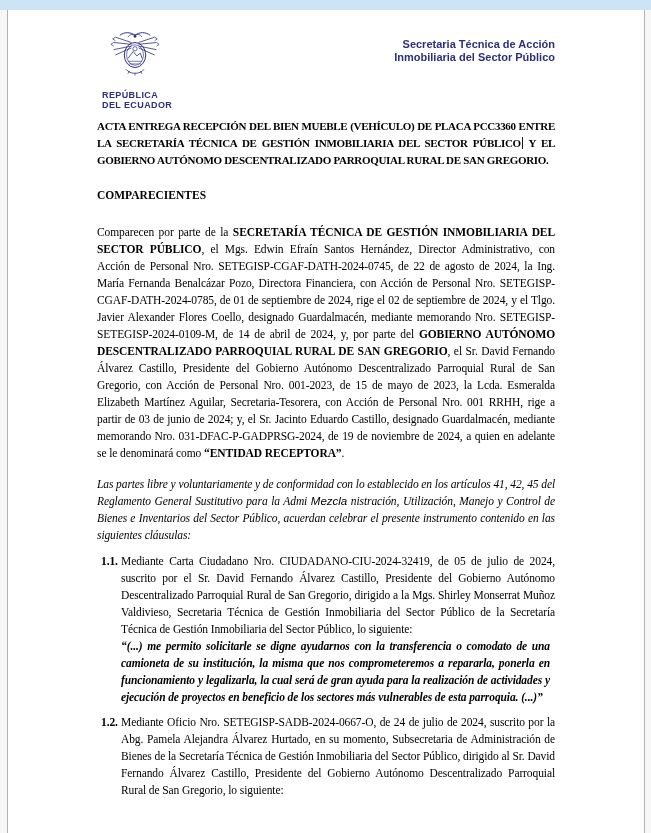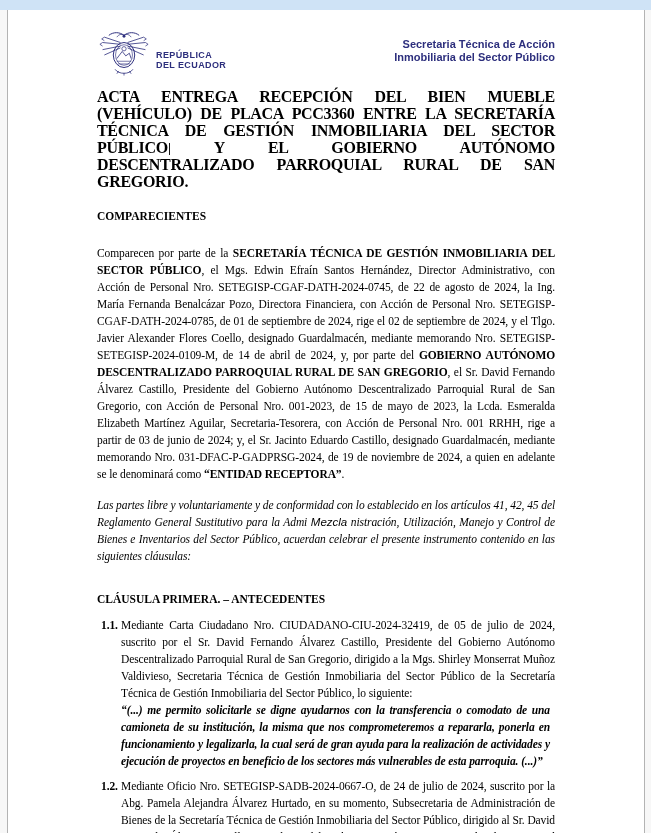--- a/index.html
+++ b/index.html
@@ -28,21 +28,21 @@
     position:absolute; left:89px; top:0;
     width:458px;
   }
   
   .doc-header {
     margin-top:20px;
     display:flex;
     justify-content:space-between;
     align-items:flex-start;
   }
-  .brand { display:flex; align-items:center; }
+  .brand { display:flex; align-items:center;flex-direction:column; }
   .brand svg { display:block; }
   .brand-name {
     font-family:"Liberation Sans", sans-serif;
     font-weight:bold;
     font-size:9px;
     line-height:10px;
     letter-spacing:0.4px;
     color:#2d2f7d;
     margin-left:5px;
     margin-top:10px;
@@ -53,21 +53,21 @@
     font-size:11px;
     line-height:13px;
     color:#2d2f7d;
     text-align:right;
     margin-top:8px;
   }
   
   .doc-title {
     margin-top:8px;
     font-weight:bold;
-    font-size:16px;
+    font-size:11px;
     letter-spacing:-0.3px;
     line-height:17px;
     text-align:justify;
   }
   .doc-number {
     margin-top:14px;
     font-weight:bold;
     font-size:11.5px;
     line-height:17px;
     text-align:center;
@@ -172,21 +172,20 @@
 
     <div class="doc-title"><span class="b">ACTA ENTREGA RECEPCIÓN DEL BIEN MUEBLE (VEHÍCULO) DE PLACA PCC3360 ENTRE LA SECRETARÍA TÉCNICA DE GESTIÓN INMOBILIARIA DEL SECTOR PÚBLICO</span><span class="caret"></span><span class="b"> Y EL GOBIERNO AUTÓNOMO DESCENTRALIZADO PARROQUIAL RURAL DE SAN GREGORIO.</span></div>
 
 
     <div class="heading h-comparecientes">COMPARECIENTES</div>
 
     <div class="para para-comparecen"><span>Comparecen por parte de la </span><span class="b">SECRETARÍA TÉCNICA DE GESTIÓN INMOBILIARIA DEL SECTOR PÚBLICO</span><span>, el Mgs. Edwin Efraín Santos Hernández, Director Administrativo, con Acción de Personal Nro. SETEGISP-CGAF-DATH-2024-0745, de 22 de agosto de 2024, la Ing. María Fernanda Benalcázar Pozo, Directora Financiera, con Acción de Personal Nro. SETEGISP-CGAF-DATH-2024-0785, de 01 de septiembre de 2024, rige el 02 de septiembre de 2024, y el Tlgo. Javier Alexander Flores Coello, designado Guardalmacén, mediante memorando Nro. SETEGISP-SETEGISP-2024-0109-M, de 14 de abril de 2024, y, por parte del </span><span class="b">GOBIERNO AUTÓNOMO DESCENTRALIZADO PARROQUIAL RURAL DE SAN GREGORIO</span><span>, el Sr. David Fernando Álvarez Castillo, Presidente del Gobierno Autónomo Descentralizado Parroquial Rural de San Gregorio, con Acción de Personal Nro. 001-2023, de 15 de mayo de 2023, la Lcda. Esmeralda Elizabeth Martínez Aguilar, Secretaria-Tesorera, con Acción de Personal Nro. 001 RRHH, rige a partir de 03 de junio de 2024; y, el Sr. Jacinto Eduardo Castillo, designado Guardalmacén, mediante memorando Nro. 031-DFAC-P-GADPRSG-2024, de 19 de noviembre de 2024, a quien en adelante se le denominará como </span><span class="b">“ENTIDAD RECEPTORA”</span><span>.</span></div>
 
     <div class="para para-partes"><span>Las partes libre y voluntariamente y de conformidad con lo establecido en los artículos 41, 42, 45 del Reglamento General Sustitutivo para la Admi </span><span class="sans">Mezcla</span><span> nistración, Utilización, Manejo y Control de Bienes e Inventarios del Sector Público, acuerdan celebrar el presente instrumento contenido en las siguientes cláusulas:</span></div>
 
-    <div class="heading h-clausula">CLÁUSULA PRIMERA. – ANTECEDENTES</div>
 
     <div class="list-item">
       <span class="item-num">1.1.</span>
       <span><span>Mediante Carta Ciudadano Nro. CIUDADANO-CIU-2024-32419, de 05 de julio de 2024, suscrito por el Sr. David Fernando Álvarez Castillo, Presidente del Gobierno Autónomo Descentralizado Parroquial Rural de San Gregorio, dirigido a la Mgs. Shirley Monserrat Muñoz Valdivieso, Secretaria Técnica de Gestión Inmobiliaria del Sector Público de la Secretaría Técnica de Gestión Inmobiliaria del Sector Público, lo siguiente:</span></span>
     </div>
 
     <div class="quote">“(...) me permito solicitarle se digne ayudarnos con la transferencia o comodato de una camioneta de su institución, la misma que nos comprometeremos a repararla, ponerla en funcionamiento y legalizarla, la cual será de gran ayuda para la realización de actividades y ejecución de proyectos en beneficio de los sectores más vulnerables de esta parroquia. (...)”</div>
 
     <div class="list-item item-12">
       <span class="item-num">1.2.</span>

